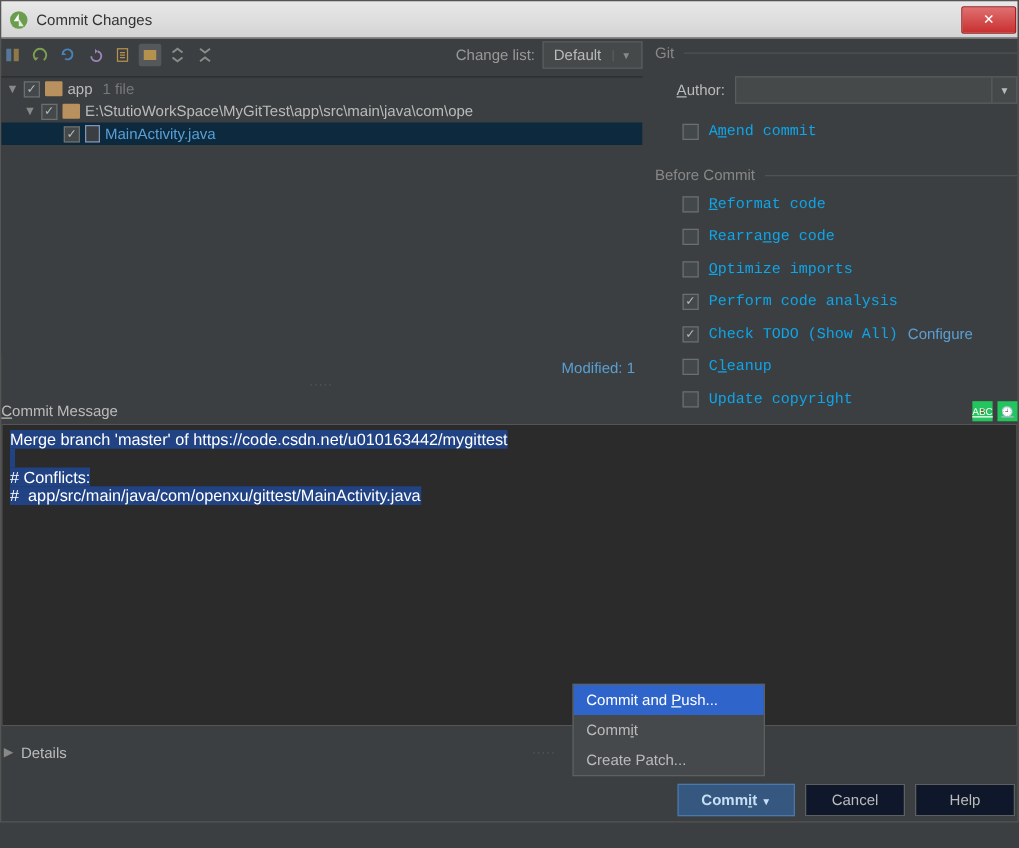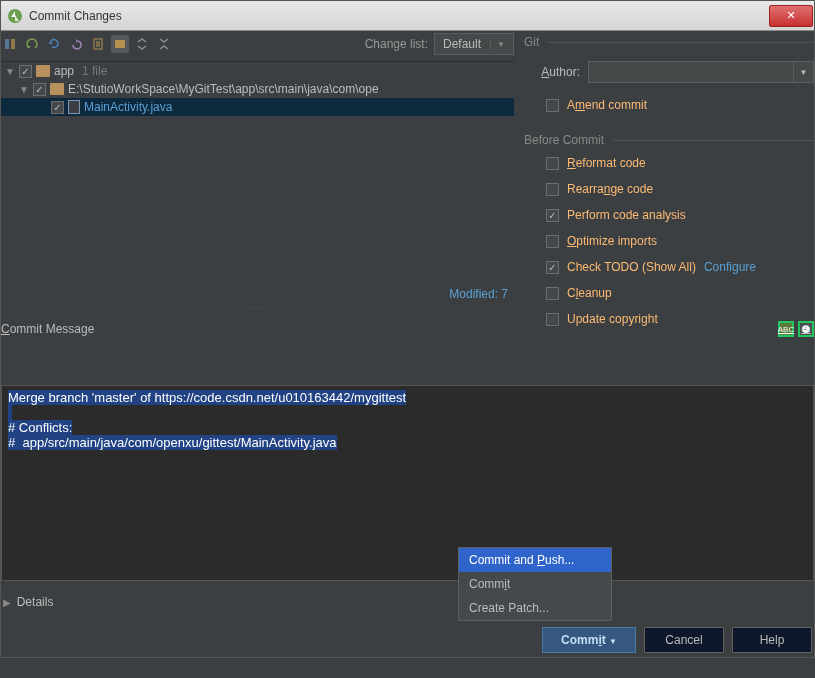--- a/index.html
+++ b/index.html
@@ -37,27 +37,27 @@
     .splitter { height: 6px; display: flex; align-items: center; justify-content: center; color: #555; cursor: ns-resize; font-size: 3px; letter-spacing: 2px; }
     .right-panel { width: 290px; display: flex; flex-direction: column; gap: 6px; padding-top: 4px; }
     .section-title { color: #888; font-size: 12px; position: relative; display: flex; align-items: center; gap: 8px; }
     .section-title::after { content: ''; flex: 1; height: 1px; background: #515151; }
     .git-row { display: flex; align-items: center; gap: 8px; margin: 6px 0; }
     .git-label { width: 56px; text-align: right; color: #bbb; }
     .underline { text-decoration: underline; }
     .author-input { flex: 1; background: #45494a; border: 1px solid #5a5d5f; height: 22px; display: flex; }
     .author-input .arrow-sect { width: 20px; border-left: 1px solid #5a5d5f; display: flex; align-items: center; justify-content: center; font-size: 8px; margin-left: auto; }
     .check-row { display: flex; align-items: center; gap: 8px; padding: 3px 0 3px 22px; }
-    .check-label { color: #fdba74; }
+    .check-label { color: #0ea5e9; font-family: Liberation Mono, monospace; }
     .link { color: #5a9fd4; cursor: pointer; }
-    .commit-msg-section { display: flex; flex-direction: column; flex: 1; min-height: 0; gap: 46px; }
+    .commit-msg-section { display: flex; flex-direction: column; flex: 1; min-height: 0; }
     .commit-msg-header { display: flex; align-items: center; justify-content: space-between; padding: 2px 0; }
     .commit-msg-label { color: #bbb; }
     .commit-msg-icons { display: flex; gap: 4px; }
-    .msg-icon { width: 16px; height: 16px; border: 2px solid #22c55e; background: #494d4e; font-size: 8px; display: flex; align-items: center; justify-content: center; text-decoration: underline; }
+    .msg-icon { width: 16px; height: 16px; border: 6px solid #22c55e; background: #494d4e; font-size: 8px; display: flex; align-items: center; justify-content: center; text-decoration: underline; }
     .commit-textarea { flex: 1; background: #2b2b2b; border: 1px solid #555; padding: 4px 6px; font-family: "Segoe UI", sans-serif; font-size: 13px; overflow: auto; }
     .msg-line { white-space: pre; }
     .msg-line.sel { background: #214283; color: #fff; display: inline-block; }
     .details-row { display: flex; align-items: center; gap: 6px; padding: 6px 2px; cursor: pointer; }
     .details-arrow { font-size: 10px; color: #888; }
     .bottom-buttons { display: flex; justify-content: flex-end; gap: 8px; padding: 4px 2px; position: relative; }
     .btn { padding: 5px 18px; background: #0f172a; border: 1px solid #5e6060; color: #bbb; cursor: pointer; font-size: 12px; min-width: 80px; text-align: center; }
     .btn.primary { background: #365880; border-color: #4a78a8; color: #c7dff5; font-weight: bold; }
     .popup-menu { position: absolute; bottom: 36px; right: 202px; background: #46494b; border: 1px solid #5e6060; width: 154px; }
     .popup-item { padding: 5px 10px; color: #bbb; cursor: pointer; }
@@ -150,21 +150,21 @@
             <span class="checkbox checked"></span>
             <span class="folder-icon"></span>
             <span class="tree-label">E:\StutioWorkSpace\MyGitTest\app\src\main\java\com\ope</span>
           </div>
           <div class="tree-row tree-indent-2 selected">
             <span class="checkbox checked"></span>
             <span class="file-icon"></span>
             <span class="tree-label filename">MainActivity.java</span>
           </div>
         </div>
-        <div class="modified-bar">Modified: 7</div>
+        <div class="modified-bar">Modified: 1</div>
         <div class="splitter">●●●●●</div>
       </div>
 
       <div class="right-panel">
         <div class="section-title">Git</div>
         <div class="git-row">
           <span class="git-label"><span class="underline">A</span>uthor:</span>
           <div class="author-input">
               <span class="arrow-sect">▼</span>
             </div>
@@ -177,26 +177,26 @@
         <div class="section-title" style="margin-top:12px">Before Commit</div>
         <div class="check-row">
           <span class="checkbox"></span>
           <span class="check-label"><span class="underline">R</span>eformat code</span>
         </div>
         <div class="check-row">
           <span class="checkbox"></span>
           <span class="check-label">Rearra<span class="underline">n</span>ge code</span>
         </div>
         <div class="check-row">
+          <span class="checkbox"></span>
+          <span class="check-label"><span class="underline">O</span>ptimize imports</span>
+        </div>
+        <div class="check-row">
           <span class="checkbox checked"></span>
           <span class="check-label">Perform code analysis</span>
-        </div>
-        <div class="check-row">
-          <span class="checkbox"></span>
-          <span class="check-label"><span class="underline">O</span>ptimize imports</span>
         </div>
         <div class="check-row">
           <span class="checkbox checked"></span>
           <span class="check-label">Check TODO (Show All)</span>
           <span class="link">Configure</span>
         </div>
         <div class="check-row">
           <span class="checkbox"></span>
           <span class="check-label">C<span class="underline">l</span>eanup</span>
         </div>

